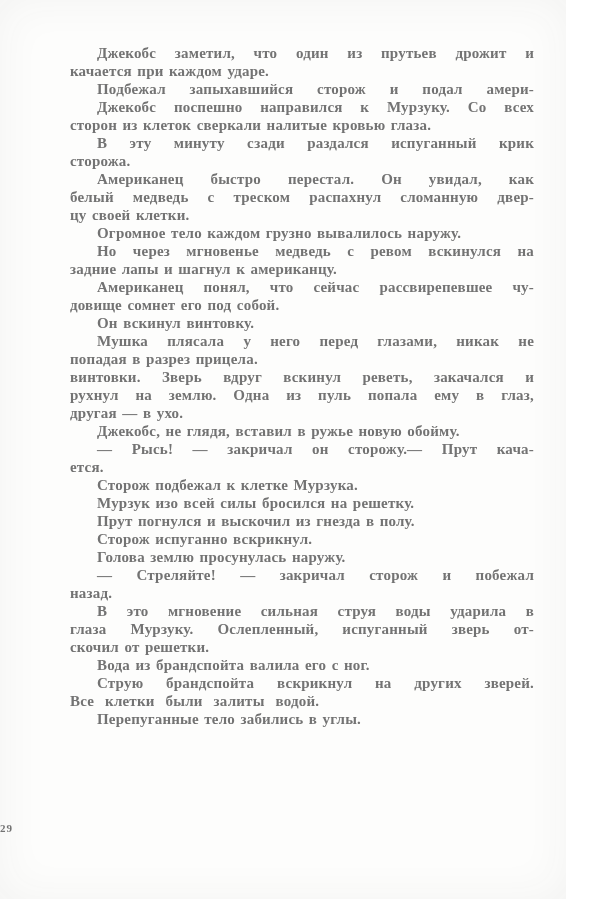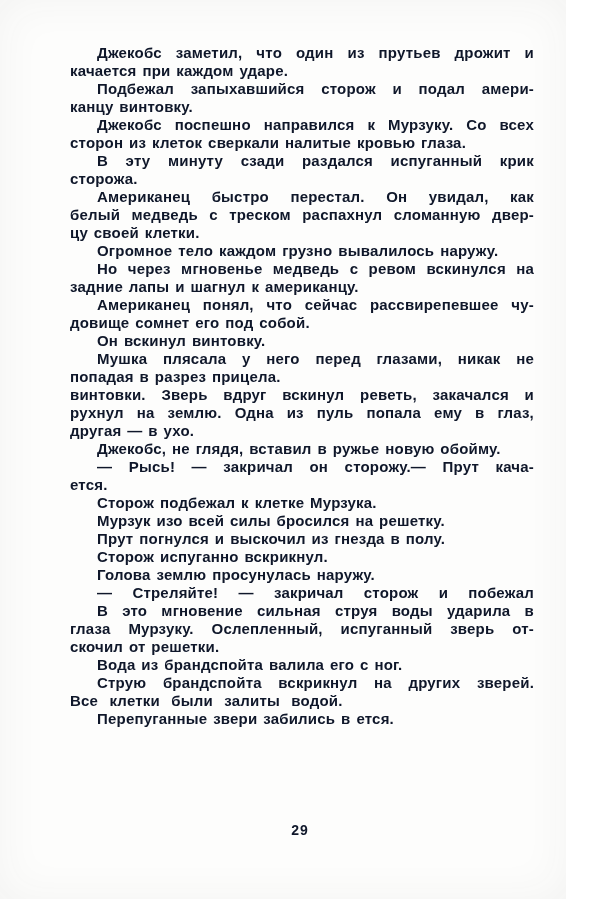--- a/index.html
+++ b/index.html
@@ -7,22 +7,22 @@
     padding: 0;
     background: #ffffff;
   }
   .scan {
     position: relative;
     width: 566px;
     height: 899px;
     background: #fdfdfc;
     box-shadow: inset 0 0 45px rgba(60,60,60,0.05);
     overflow: hidden;
-    font-family: Liberation Sans, sans-serif;
-    color: #0f172a;
+    font-family: Liberation Serif, serif;
+    color: #737373;
   }
   .text-block {
     position: absolute;
     top: 44px;
     left: 70px;
     width: 464px;
   }
   .para { margin: 0; padding: 0; }
   .ln {
     font-size: 15px;
@@ -38,40 +38,38 @@
     text-align: justify;
     text-align-last: justify;
   }
   .ln.ind { text-indent: 27px; }
   .ln.loose { word-spacing: 7px; }
   .page-number {
     position: absolute;
     top: 822px;
     left: 0;
     width: 600px;
-    text-align: center;
-    font-size: 14px;
+    font-size: 11px;
     font-weight: 700;
     letter-spacing: 1px;
   }
 </style>
 </head>
 <body>
 
 <div class="scan">
   <div class="text-block">
 
     <div class="para">
       <div class="ln j ind">Джекобс заметил, что один из прутьев дрожит и</div>
       <div class="ln">качается при каждом ударе.</div>
     </div>
 
     <div class="para">
       <div class="ln j ind">Подбежал запыхавшийся сторож и подал амери-</div>
-      <div class="ln">канцу винтовку.</div>
     </div>
 
     <div class="para">
       <div class="ln j ind">Джекобс поспешно направился к Мурзуку. Со всех</div>
       <div class="ln">сторон из клеток сверкали налитые кровью глаза.</div>
     </div>
 
     <div class="para">
       <div class="ln j ind">В эту минуту сзади раздался испуганный крик</div>
       <div class="ln">сторожа.</div>
@@ -136,38 +134,39 @@
     <div class="para">
       <div class="ln ind">Сторож испуганно вскрикнул.</div>
     </div>
 
     <div class="para">
       <div class="ln ind">Голова землю просунулась наружу.</div>
     </div>
 
     <div class="para">
       <div class="ln j ind">— Стреляйте! — закричал сторож и побежал</div>
+      <div class="ln">назад.</div>
     </div>
 
     <div class="para">
       <div class="ln j ind">В это мгновение сильная струя воды ударила в</div>
       <div class="ln j">глаза Мурзуку. Ослепленный, испуганный зверь от-</div>
       <div class="ln">скочил от решетки.</div>
     </div>
 
     <div class="para">
       <div class="ln ind">Вода из брандспойта валила его с ног.</div>
     </div>
 
 
     <div class="para">
       <div class="ln j ind">Струю брандспойта вскрикнул на других зверей.</div>
       <div class="ln loose">Все клетки были залиты водой.</div>
     </div>
 
     <div class="para">
-      <div class="ln ind">Перепуганные звери забились в ется.</div>
+      <div class="ln ind">Перепуганные тело забились в углы.</div>
     </div>
 
   </div>
 
   <div class="page-number">29</div>
 </div>
 
 </body></html>

